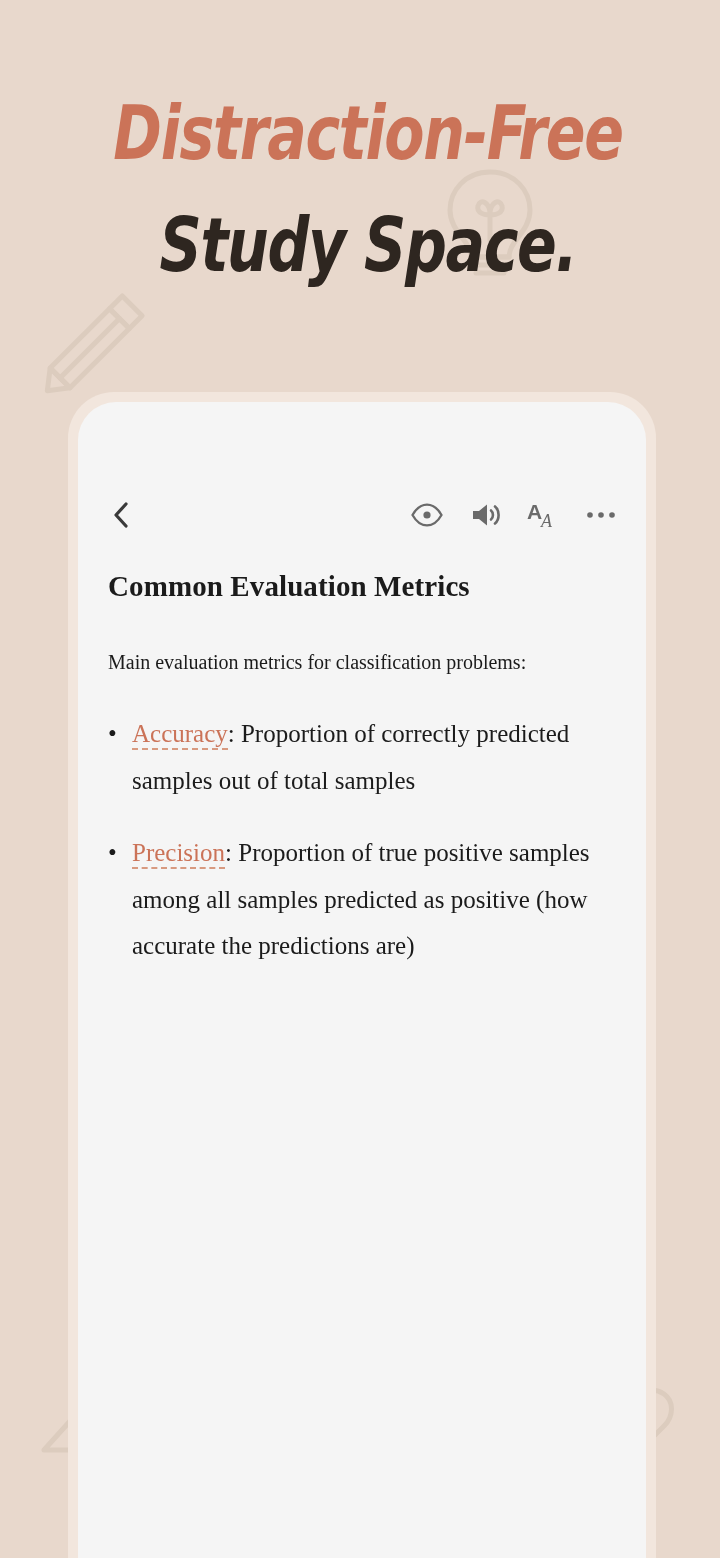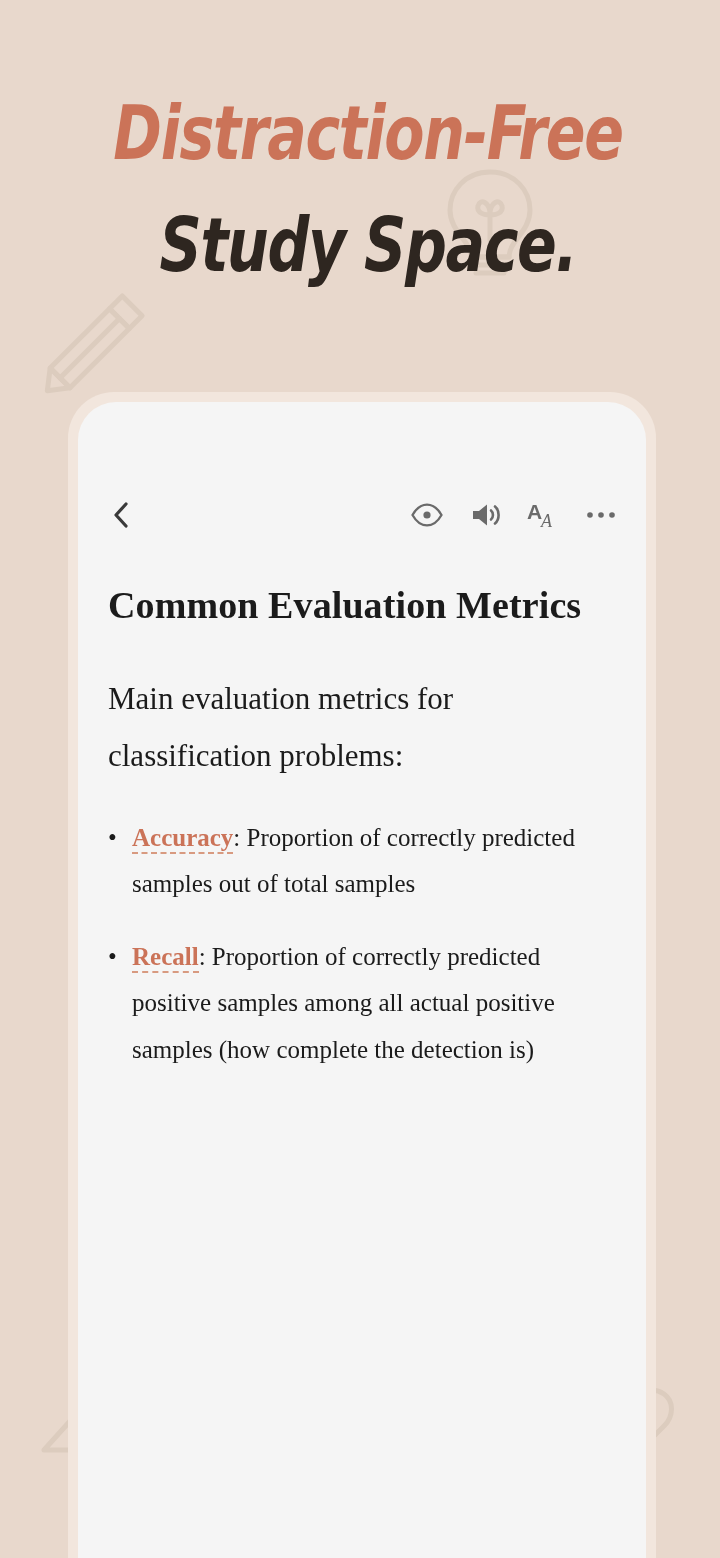--- a/index.html
+++ b/index.html
@@ -96,28 +96,28 @@
   .tb-back { color: #3A3A3A; margin-left: 2px; }
   .tb-gap  { margin-left: 12px; }
 
   
   .article {
     padding: 0 30px 0 30px;
     font-family: "Liberation Serif", "DejaVu Serif", serif;
     color: #1B1B1B;
   }
   .article-title {
-    font-size: 38px;
+    font-size: 29px;
     font-weight: 700;
     line-height: 1.25;
-    margin-top: 30px;
+    margin-top: 16px;
     letter-spacing: 0.1px;
   }
   .article-intro {
-    font-size: 31px;
+    font-size: 20px;
     line-height: 1.86;
     margin-top: 40px;
   }
   .metric-list {
     list-style: none;
     margin-top: 30px;
   }
   .metric-item {
     position: relative;
     font-size: 25px;
@@ -130,21 +130,21 @@
     content: "\2022";
     position: absolute;
     left: 0;
     top: 0;
     font-size: 25px;
     line-height: 1.86;
     color: #1B1B1B;
   }
   .term {
     color: #CB7358;
-    font-weight: 700;
+    font-weight: 400;
     border-bottom: 2px dashed #D89A80;
     padding-bottom: 1px;
     cursor: pointer;
   }
 </style>
 </head>
 <body>
 
 <div class="doodle doodle-pencil">
   <svg width="120" height="105" viewBox="0 0 120 105" fill="none" stroke="#DCCCBE" stroke-width="5" stroke-linejoin="round" stroke-linecap="round">
@@ -229,19 +229,19 @@
     <div class="article">
       <h1 class="article-title">Common Evaluation Metrics</h1>
 
       <p class="article-intro">Main evaluation metrics for classification problems:</p>
 
       <ul class="metric-list">
         <li class="metric-item">
           <span class="term">Accuracy</span><span>: </span><span>Proportion of correctly predicted samples out of total samples</span>
         </li>
         <li class="metric-item">
-          <span class="term">Recall</span><span>: </span><span>Proportion of correctly predicted positive samples among all actual positive samples (how complete the detection is)</span>
+          <span class="term">Precision</span><span>: </span><span>Proportion of true positive samples among all samples predicted as positive (how accurate the predictions are)</span>
         </li>
       </ul>
     </div>
 
   </div>
 </div>
 
 </body></html>

